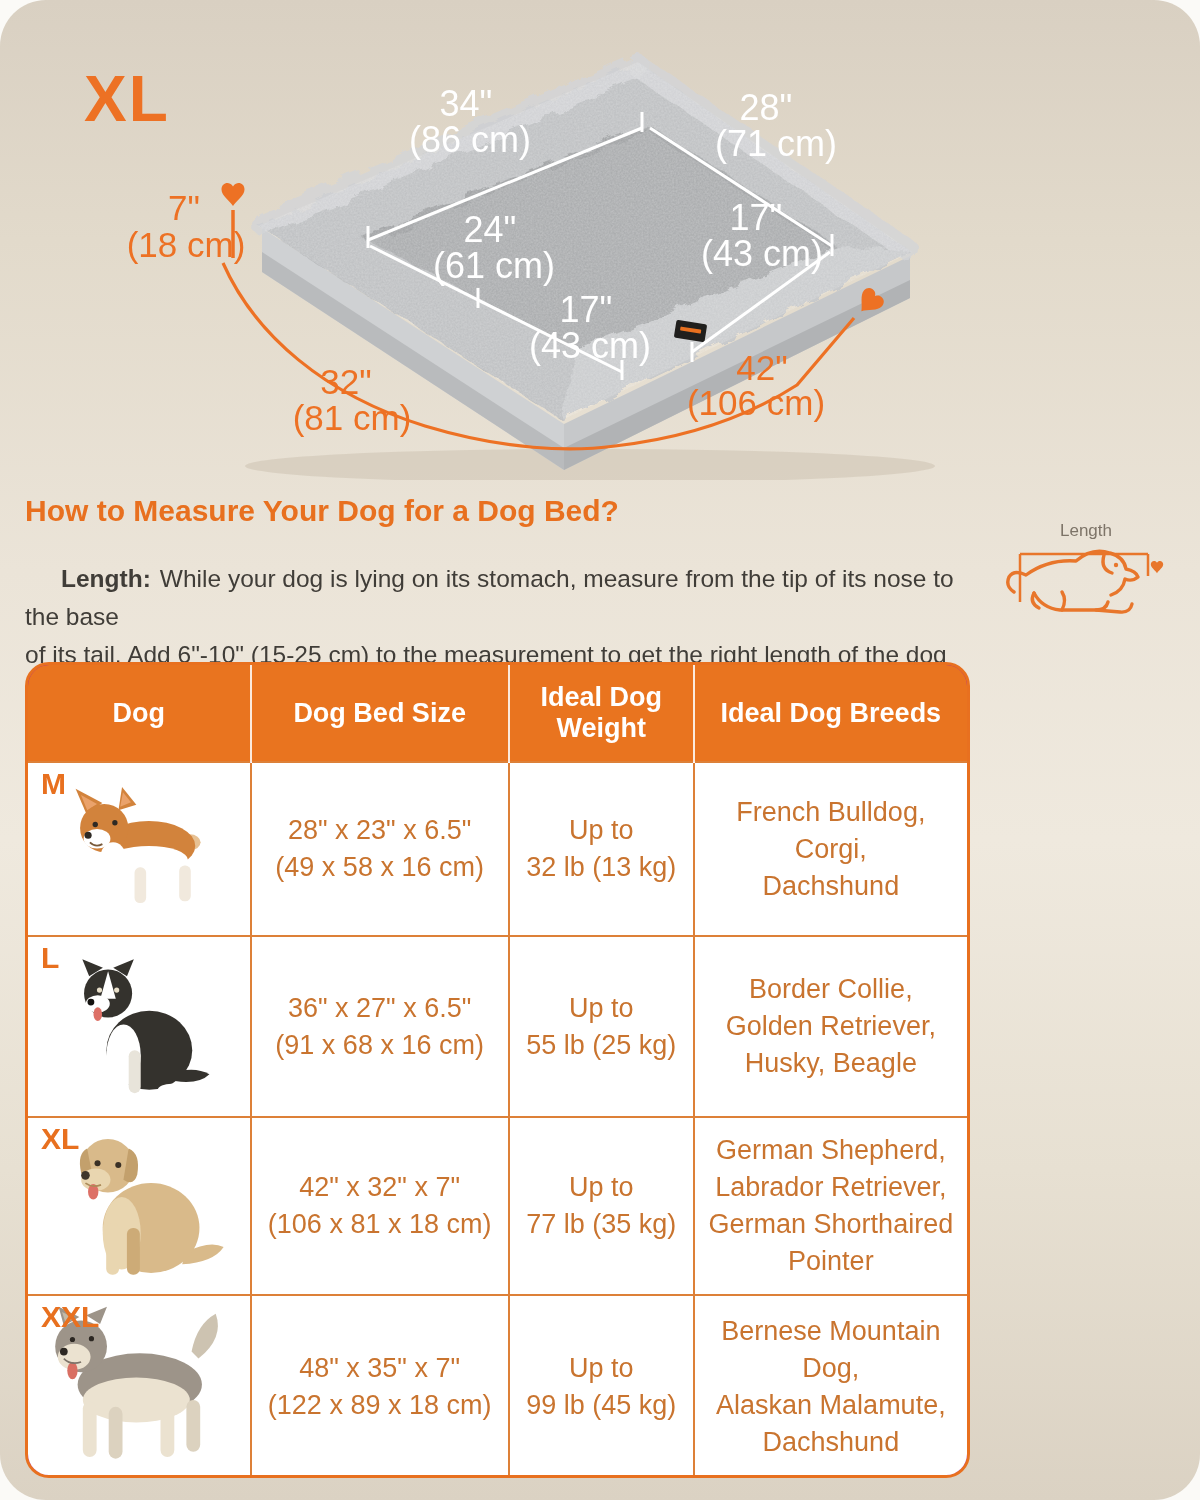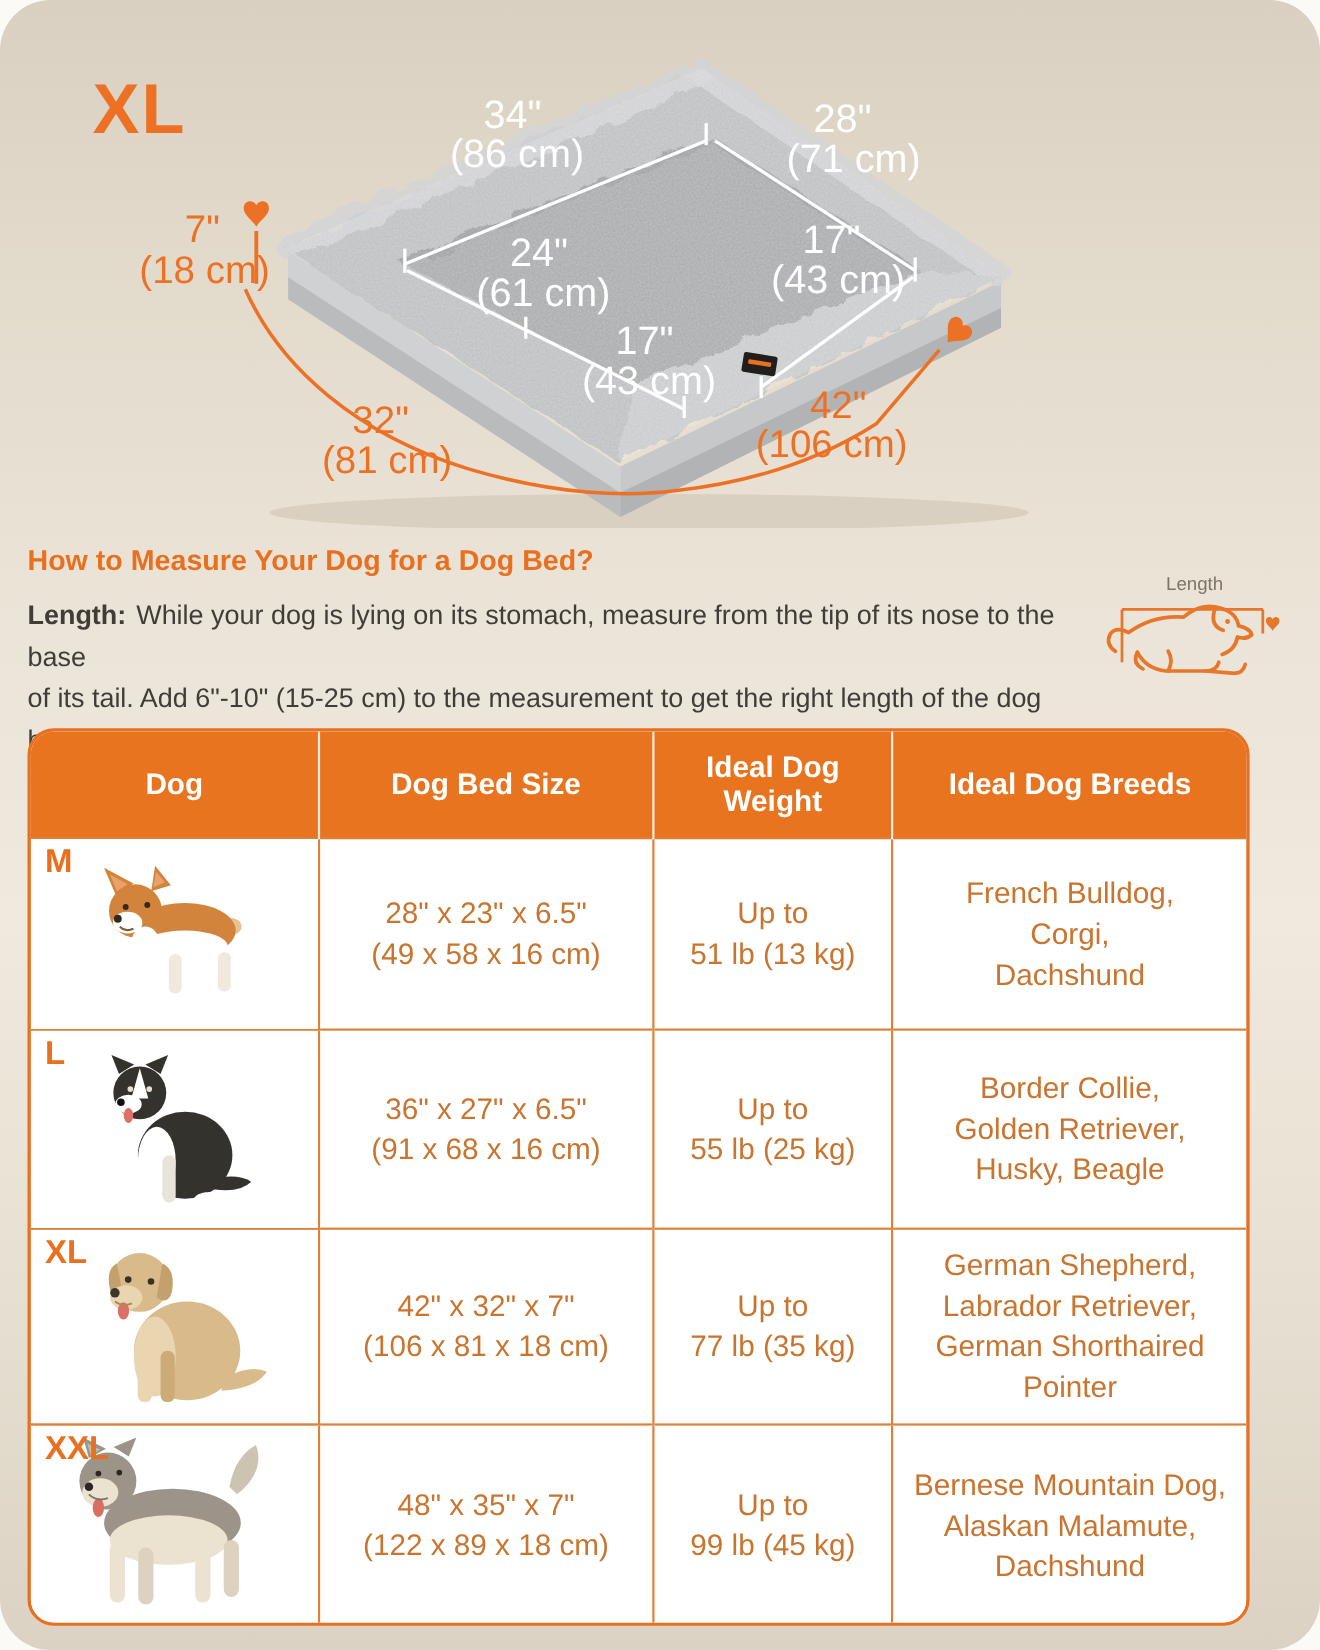--- a/index.html
+++ b/index.html
@@ -10,29 +10,29 @@
                    #efe9de 56%,#e7e0d2 78%,#dbd2c3 100%);}
   
   .size-badge{position:absolute;left:84px;top:62px;font-size:64px;font-weight:bold;
               color:#ed7124;letter-spacing:2px;}
   .hero-svg{position:absolute;left:0;top:0;width:1200px;height:480px;}
   .hero-svg text{font-family:"Liberation Sans",sans-serif;}
   .dim-white{fill:#ffffff;font-size:36px;text-anchor:middle;}
   .dim-orange{fill:#ed7124;font-size:35px;text-anchor:middle;}
   
   .measure{position:absolute;left:25px;top:494px;width:960px;}
-  .measure-title{font-size:26px;font-weight:bold;color:#e8701f;margin:0 0 16px 0;}
+  .measure-title{font-size:30px;font-weight:bold;color:#e8701f;margin:0 0 32px 0;}
   .measure-text{font-size:24.5px;color:#403d38;line-height:38px;}
-  .measure-text .term{font-weight:bold;margin-right:9px;}
+  .measure-text .term{font-weight:bold;margin-right:9px;margin-left:36px;}
   .footnote-star{margin-right:6px;}
   .length-diagram{position:absolute;left:998px;top:514px;width:175px;height:140px;}
   .length-diagram text{font-family:"Liberation Sans",sans-serif;}
   
-  .table-wrap{position:absolute;left:25px;top:662px;width:1111px;height:816px;
-              border:3px solid #e8701f;border-radius:24px;overflow:hidden;background:#e5e5e5;
+  .table-wrap{position:absolute;left:25px;top:662px;width:945px;height:816px;
+              border:3px solid #e8701f;border-radius:24px;overflow:hidden;background:#a21caf;
               box-sizing:border-box;}
   table{width:100%;height:100%;border-collapse:collapse;table-layout:fixed;}
   th{background:#e9741f;color:#ffffff;font-size:27px;font-weight:bold;
      border-right:2px solid rgba(255,255,255,.85);}
   th:last-child{border-right:none;margin-left:15px;}
   tbody td{background:#ffffff;border-top:2px solid #dd8038;border-right:2px solid #dd8038;
            color:#c9742f;font-size:27px;text-align:center;vertical-align:middle;line-height:37px;}
   tbody td:last-child{border-right:none;margin-left:22px;}
   .dog-cell{position:relative;text-align:center;}
   .size-letter{position:absolute;left:13px;top:6px;font-size:30px;font-weight:bold;
@@ -200,21 +200,21 @@
               <circle cx="28" cy="54" r="4" fill="#2f2a24"></circle>
               <path d="M30,62 Q36,68 44,64" stroke="#7a5a3a" stroke-width="2" fill="none"></path>
             </svg>
           </td>
           <td>
             <div>28" x 23" x 6.5"</div>
             <div>(49 x 58 x 16 cm)</div>
           </td>
           <td>
             <div>Up to</div>
-            <div>51 lb (13 kg)</div>
+            <div>32 lb (13 kg)</div>
           </td>
           <td>
             <div>French Bulldog,</div>
             <div>Corgi,</div>
             <div>Dachshund</div>
             <div></div>
           </td>
         </tr>
 
         <tr style="height:181px;">

